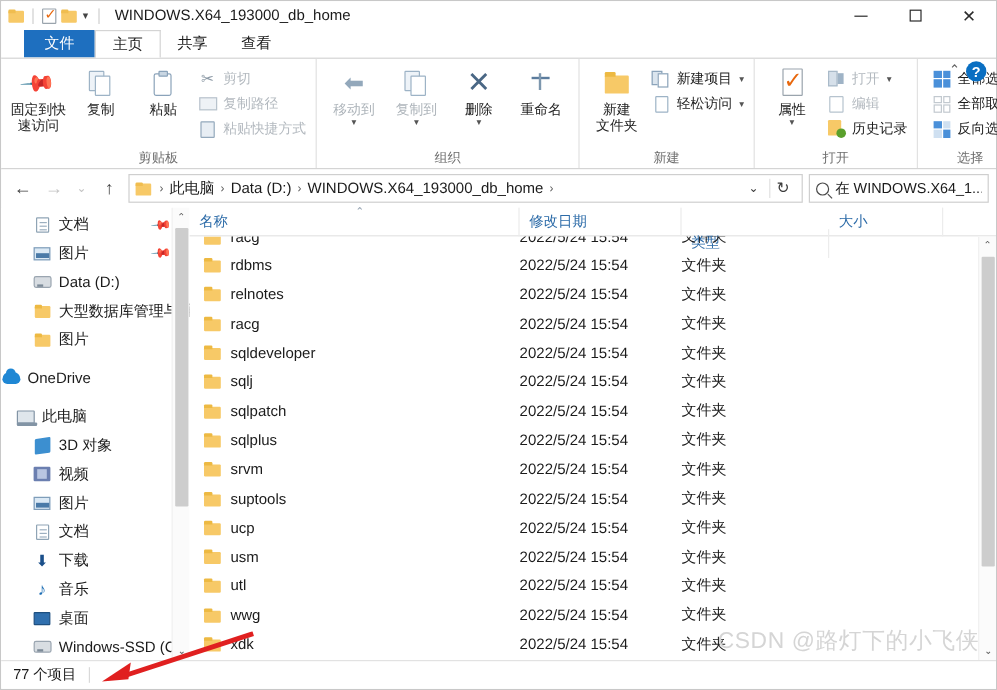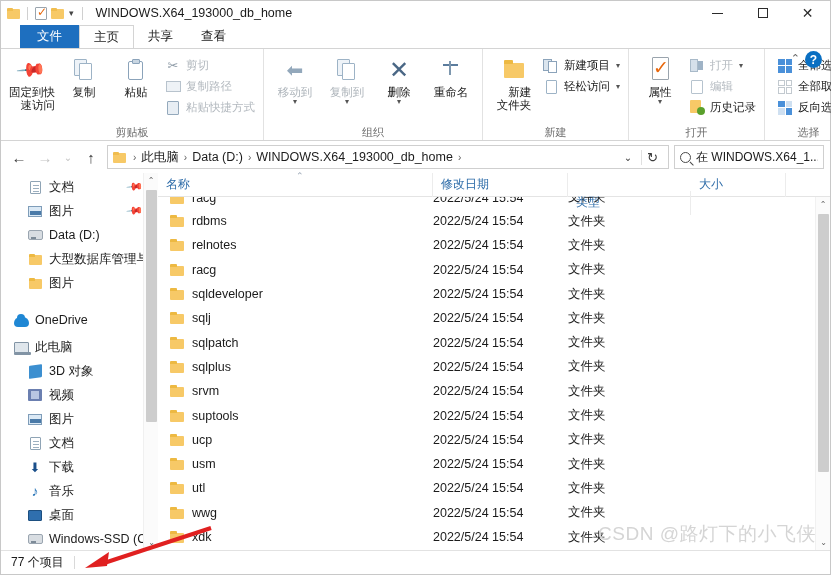--- a/index.html
+++ b/index.html
@@ -102,21 +102,21 @@
   .rgroup-label {
     height: 15px; font-size: 11px; color: #6d6d6d;
     text-align: center; line-height: 15px;
   }
   .bigbtn {
     width: 52px; display: flex; flex-direction: column;
     align-items: center; padding-top: 3px;
   }
   .bigbtn .bi { height: 30px; display:flex; align-items:center; justify-content:center; }
   .bigbtn .bl {
-    font-size: 11.5px; color: #222; text-align: right;
+    font-size: 11.5px; color: #222; text-align: center;
     line-height: 13px; margin-top: 1px; white-space: pre-line;
   }
   .bigbtn.dim .bl { color: #adb4ba; }
   .bigbtn .caret { font-size: 8px; color: #555; line-height: 6px; }
   .smallcol { display: flex; flex-direction: column; padding-top: 4px; gap: 2px; }
   .smallbtn {
     display: flex; align-items: center; gap: 5px;
     height: 19px; padding: 0 3px; font-size: 11.5px; color: #1b1b1b;
     white-space: nowrap;
   }
@@ -674,21 +674,21 @@
               <span class="nf">
                 <i></i>
                 <b></b>
               </span>
             </span>
           <span class="nlabel">图片</span>
         </div>
 
         <div style="height:8px;"></div>
 
-        <div class="navitem" style="padding-left:12px;align-items:flex-end;">
+        <div class="navitem" style="padding-left:0;">
           <span class="ni-ico">
               <span class="ncloud"></span>
             </span>
           <span class="nlabel">OneDrive</span>
         </div>
 
         <div style="height:8px;"></div>
 
         <div class="navitem" style="padding-left:12px;">
           <span class="ni-ico">

